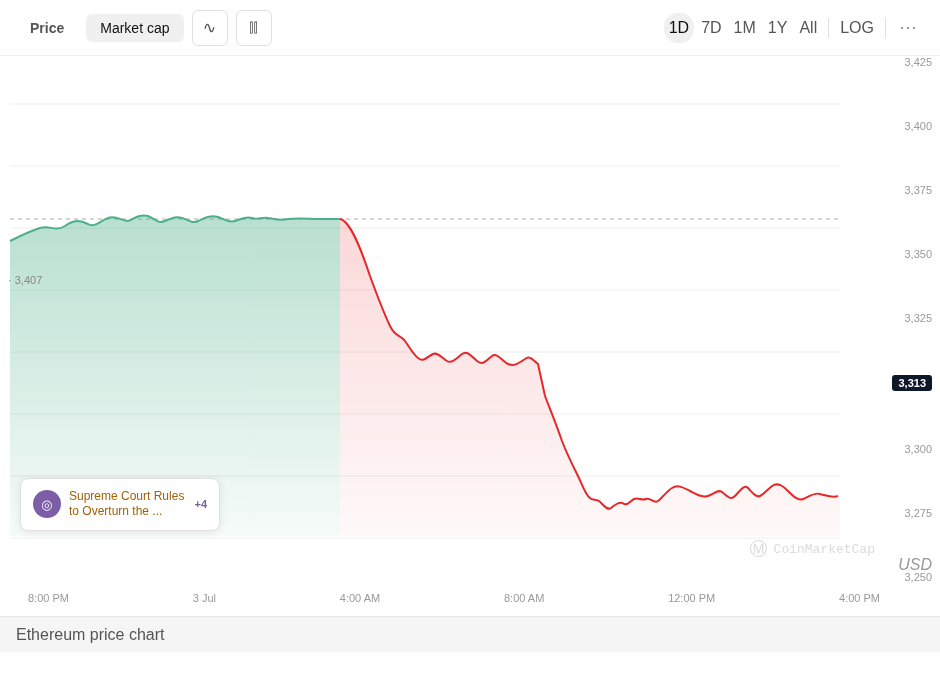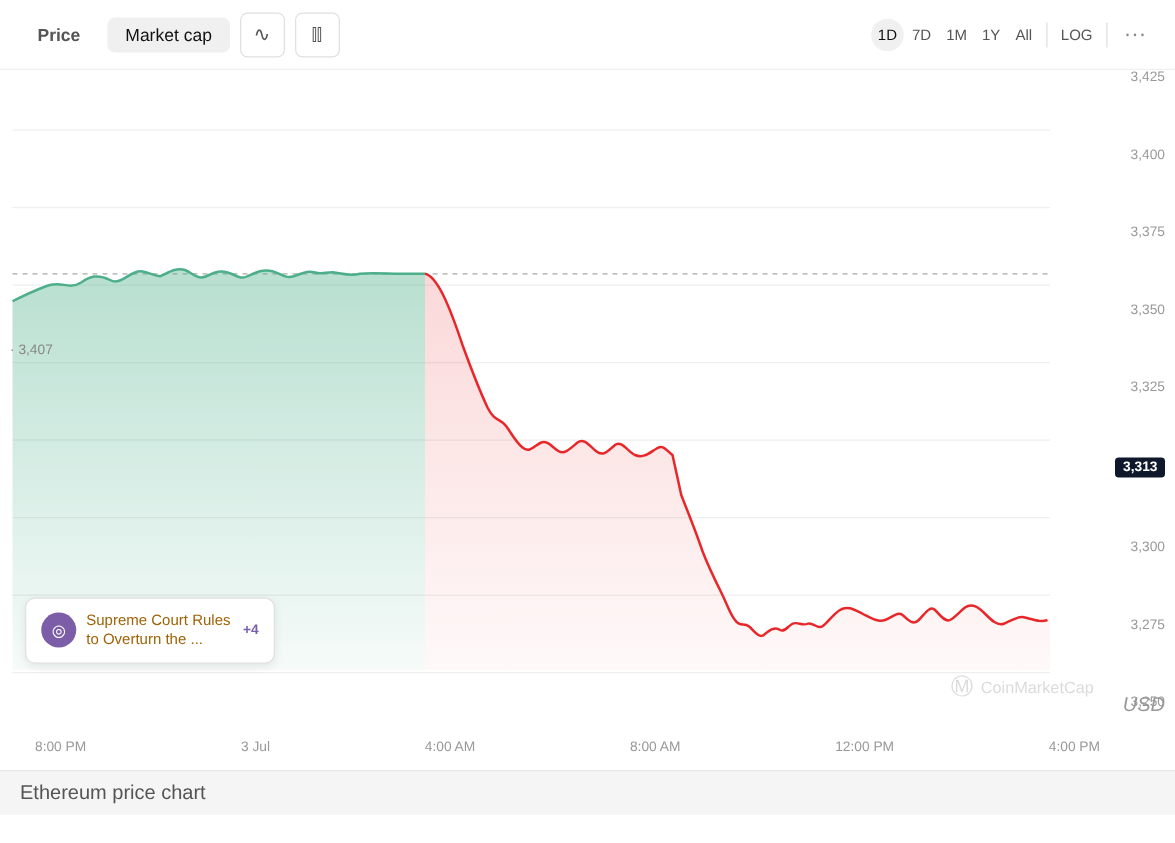--- a/index.html
+++ b/index.html
@@ -56,21 +56,21 @@
     .toolbar-right {
       display: flex;
       align-items: center;
       gap: 2px;
     }
     .time-btn {
       padding: 6px 5px;
       border-radius: 14px;
       border: none;
       background: transparent;
-      font-size: 12px;
+      font-size: 16px;
       color: #555;
       cursor: pointer;
       font-weight: 500;
     }
     .time-btn.active {
       background: #f0f0f0;
       color: #111;
     }
     .time-divider {
       width: 1px;
@@ -98,21 +98,21 @@
       width: 940px;
       height: 560px;
       background: #fff;
     }
 
     
     .y-axis {
       position: absolute;
       right: 8px;
       top: 0;
-      bottom: 48px;
+      bottom: 33px;
       display: flex;
       flex-direction: column;
       justify-content: space-between;
       pointer-events: none;
     }
     .y-label {
       font-size: 11px;
       color: #999;
       text-align: right;
     }
@@ -191,20 +191,21 @@
       opacity: 0.3;
     }
     .watermark-icon {
       font-size: 18px;
       color: #888;
     }
     .watermark-text {
       font-size: 13px;
       color: #888;
       font-weight: 500;
+      font-family: Liberation Mono, monospace;
     }
 
     
     .ref-label {
       position: absolute;
       left: 8px;
       font-size: 11px;
       color: #888;
     }
 

